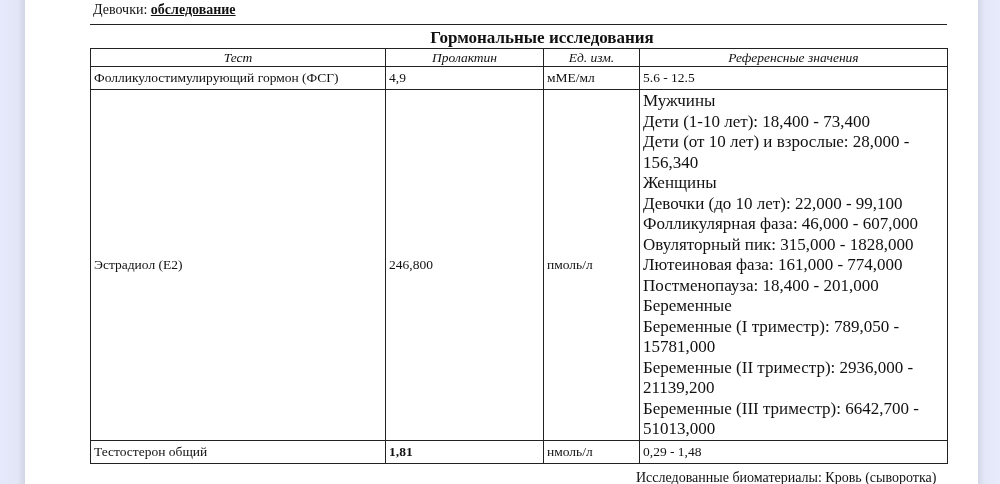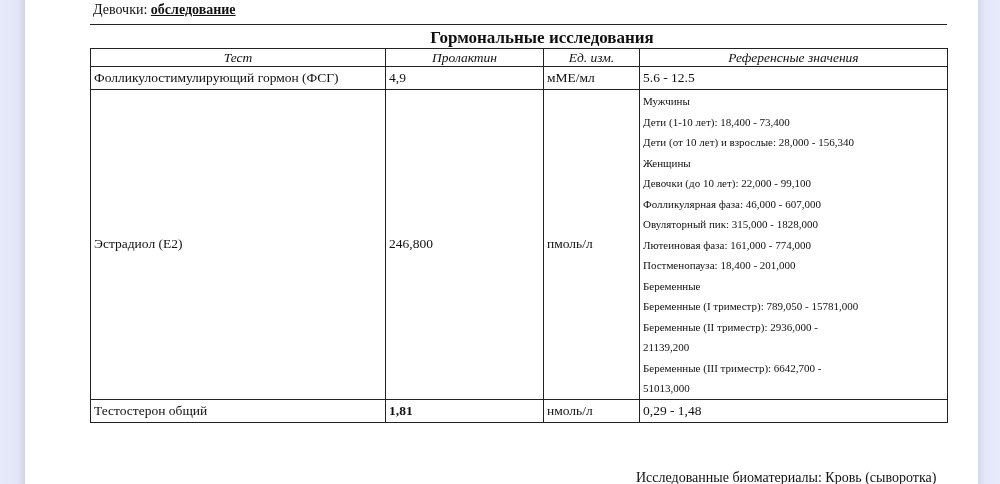--- a/index.html
+++ b/index.html
@@ -38,21 +38,21 @@
     border:1.5px solid #222; padding:0 3px; vertical-align:middle;
   }
   table.results th {
     font-weight:normal; font-style:italic; height:17px; line-height:17px;
     text-align:center;
   }
   td.c { text-align:left; }
   td.l { text-align:left; }
   td.b { font-weight:bold; }
   tr.r td { height:22px; line-height:22px;margin-top:20px; }
-  .ref-line { display:block; line-height:20.5px; font-size:11px; }
+  .ref-line { display:block; line-height:20.5px; font-size:17px; }
   .ref-cell { padding:1px 3px 0 3px !important; }
   .footer {
     position:absolute; left:636px; top:470px; font-size:14px; line-height:16px;
     white-space:nowrap;
   }
 </style>
 </head>
 <body>
 
 <div class="side-left"></div>

